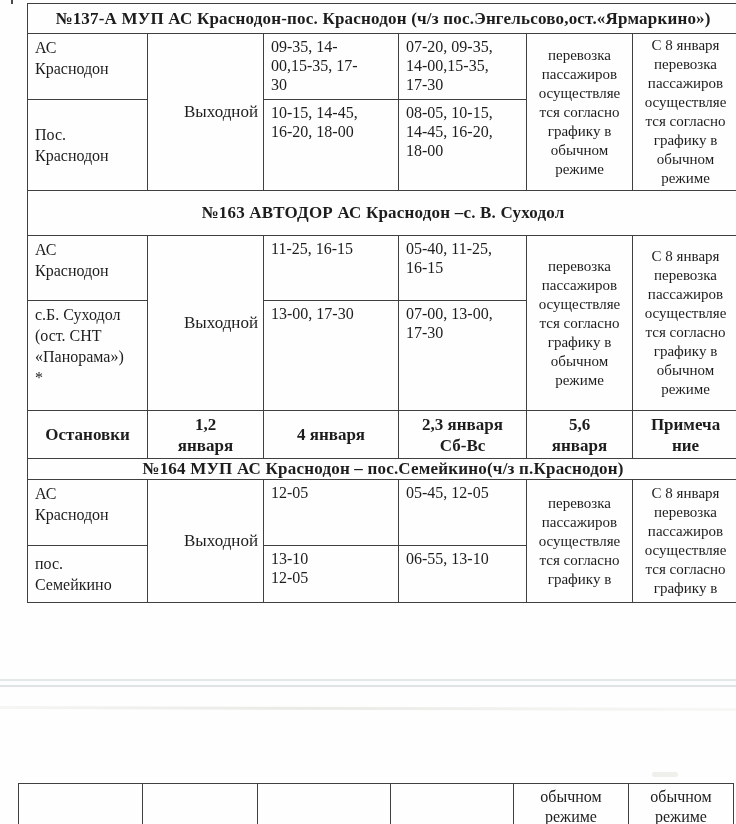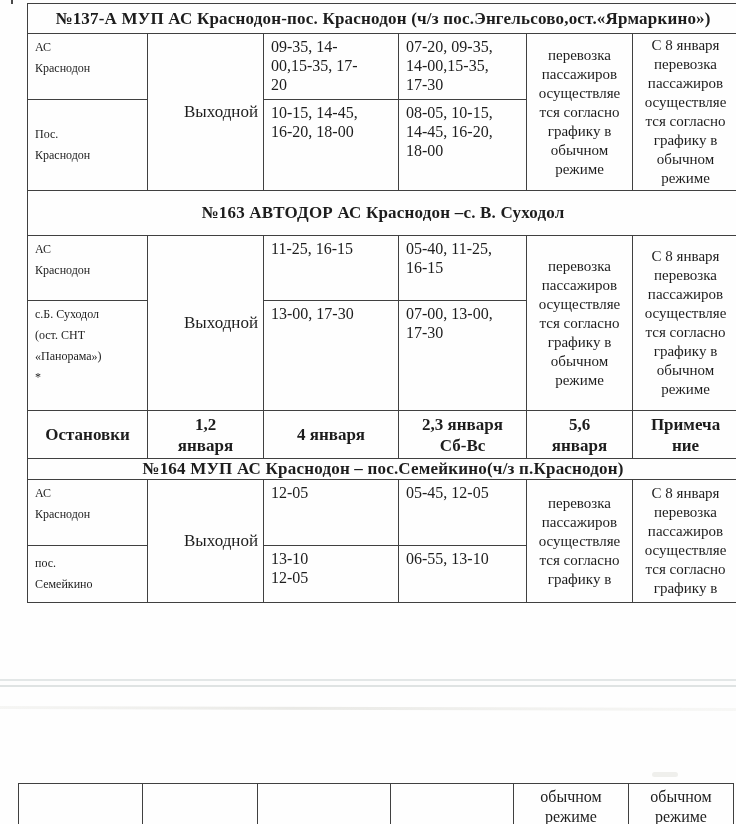--- a/index.html
+++ b/index.html
@@ -13,21 +13,21 @@
 
   table { border-collapse:collapse; table-layout:fixed; }
   td { border:1px solid #404040; vertical-align:middle; overflow:hidden; }
 
   .main-table  { position:absolute; left:27px; top:3px; width:711px; }
   .cont-wrap   { position:absolute; left:18px; top:783px; width:716px; height:41px; overflow:hidden; }
   .cont-table  { width:715px; }
   .cont-table td { border-bottom:none; }
 
   .title-cell  { font-weight:bold; font-size:17px; text-align:center; white-space:nowrap; letter-spacing:.2px; }
-  .stop-cell   { text-align:left; font-size:12px; line-height:21px; padding:3px 2px 3px 7px; white-space:pre-line; }
+  .stop-cell   { text-align:left; font-size:16px; line-height:21px; padding:3px 2px 3px 7px; white-space:pre-line; }
   .v-top       { vertical-align:top; }
   .weekend-cell{ text-align:center; font-size:17px;padding-left:31px; }
   .times-cell  { vertical-align:top; text-align:left; font-size:16px; line-height:19px; padding:3px 2px 2px 7px; white-space:pre-line; }
   .note-cell   { text-align:center; font-size:15px; line-height:19px; padding:2px 1px; white-space:pre-line; }
   .hdr-cell    { font-weight:bold; font-size:17px; line-height:21px; text-align:center; white-space:pre-line; }
   .cont-cell   { vertical-align:top; text-align:center; font-size:16px; line-height:20px; padding-top:3px; white-space:pre-line; }
 
   
   .scan-divider { position:absolute; left:0; top:679px; width:736px; height:8px;
                   border-top:2px solid #e3e7e7; border-bottom:2px solid #dfe3e3; background:#fdfdfd; }
@@ -58,21 +58,21 @@
     <tbody>
         <tr style="height:30px">
       <td colspan="6" class="title-cell">№137-А МУП АС Краснодон-пос. Краснодон (ч/з пос.Энгельсово,ост.«Ярмаркино»)</td>
     </tr>
     <tr style="height:62px">
       <td class="stop-cell v-top">АС
 Краснодон</td>
       <td class="weekend-cell" rowspan="2">Выходной</td>
       <td class="times-cell">09-35, 14-
 00,15-35, 17-
-20</td>
+30</td>
       <td class="times-cell">07-20, 09-35,
 14-00,15-35,
 17-30</td>
       <td class="note-cell" rowspan="2">перевозка
 пассажиров
 осуществляе
 тся согласно
 графику в
 обычном
 режиме</td>

